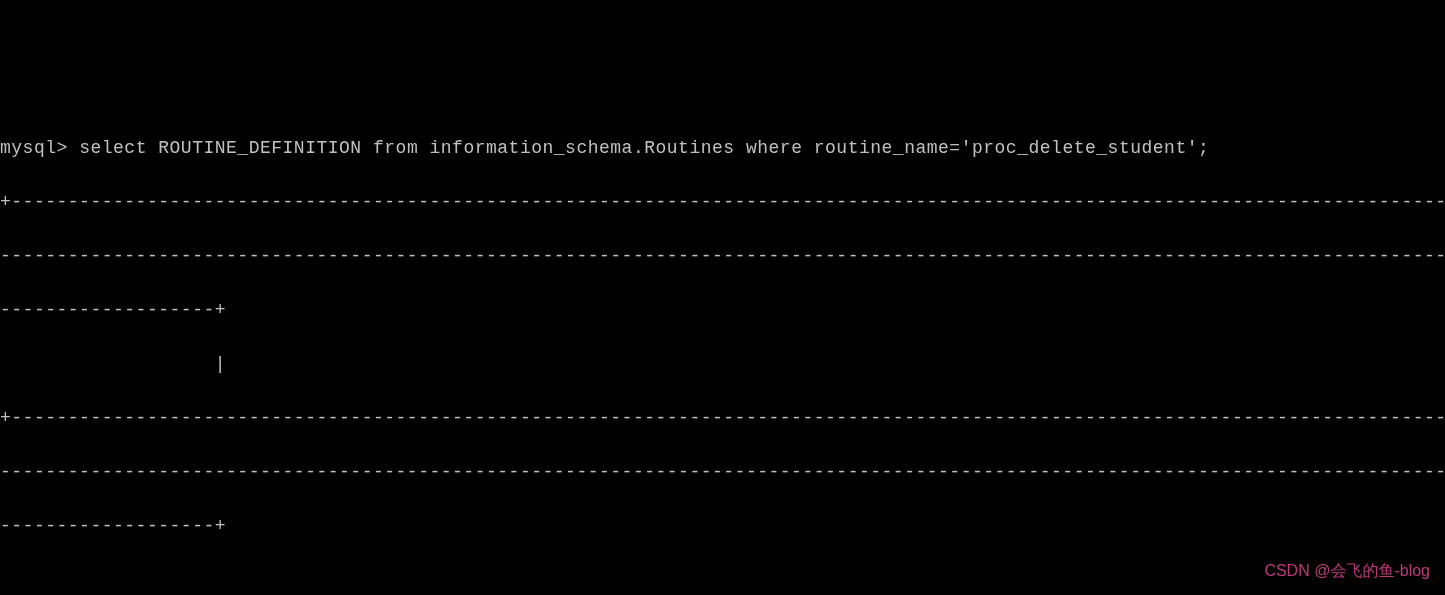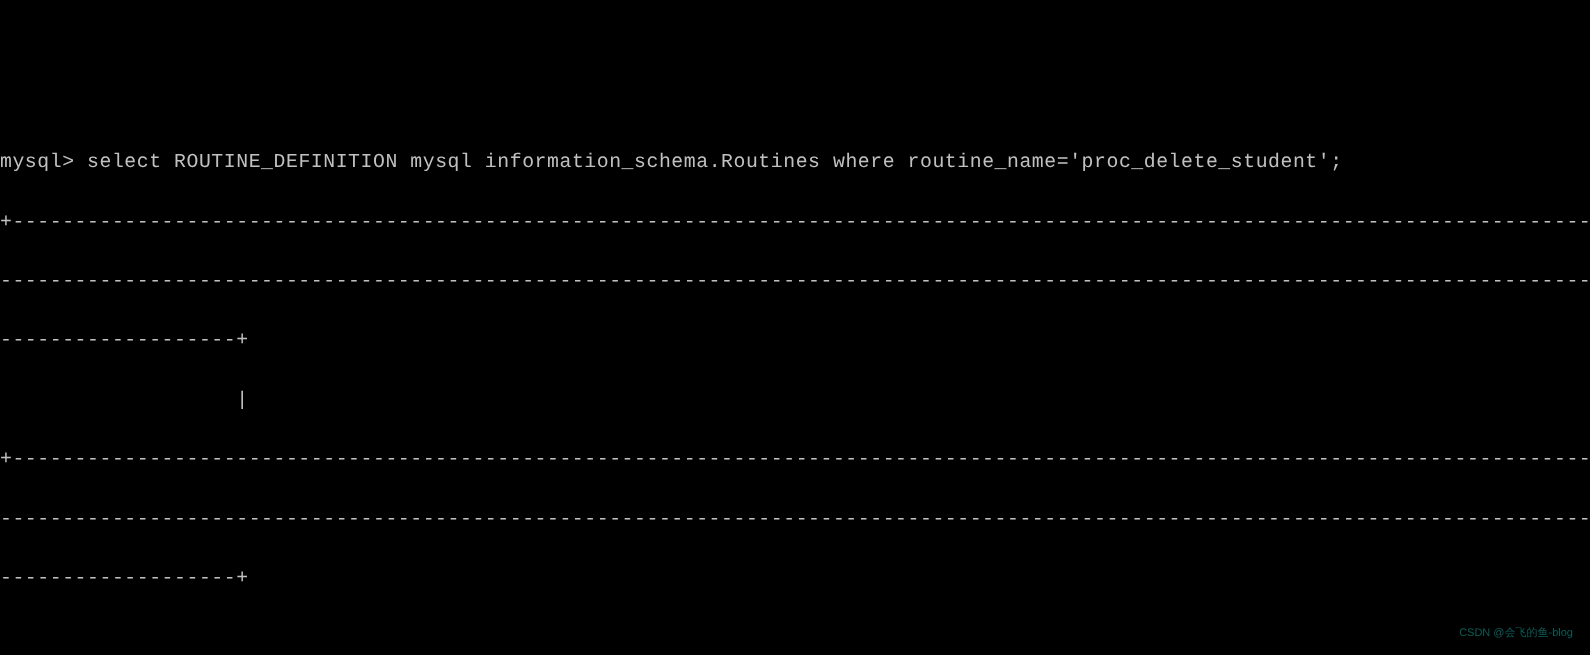--- a/index.html
+++ b/index.html
@@ -26,33 +26,33 @@
     }
     .line {
       display: block;
       white-space: pre;
       letter-spacing: 0.5px;
     }
     .watermark {
       position: absolute;
       bottom: 12px;
       right: 15px;
-      color: #0f766e;
-      font-size: 10px;
+      color: #ec4899;
+      font-size: 16px;
       font-family: sans-serif;
       opacity: 0.8;
     }
   </style>
 </head>
 <body>
 
 
 
 <div class="terminal">
-<span class="line"><span>mysql&gt; </span><span>select ROUTINE_DEFINITION mysql information_schema.Routines where routine_name='proc_delete_student';</span></span>
+<span class="line"><span>mysql&gt; </span><span>select ROUTINE_DEFINITION from information_schema.Routines where routine_name='proc_delete_student';</span></span>
 <span class="line">+---------------------------------------------------------------------------------------------------------------------------------------------</span>
 <span class="line">---------------------------------------------------------------------------------------------------------------------------------------------</span>
 <span class="line">-------------------+</span>
 <span class="line">                   |</span>
 <span class="line">+---------------------------------------------------------------------------------------------------------------------------------------------</span>
 <span class="line">---------------------------------------------------------------------------------------------------------------------------------------------</span>
 <span class="line">-------------------+</span>
 
 
 

